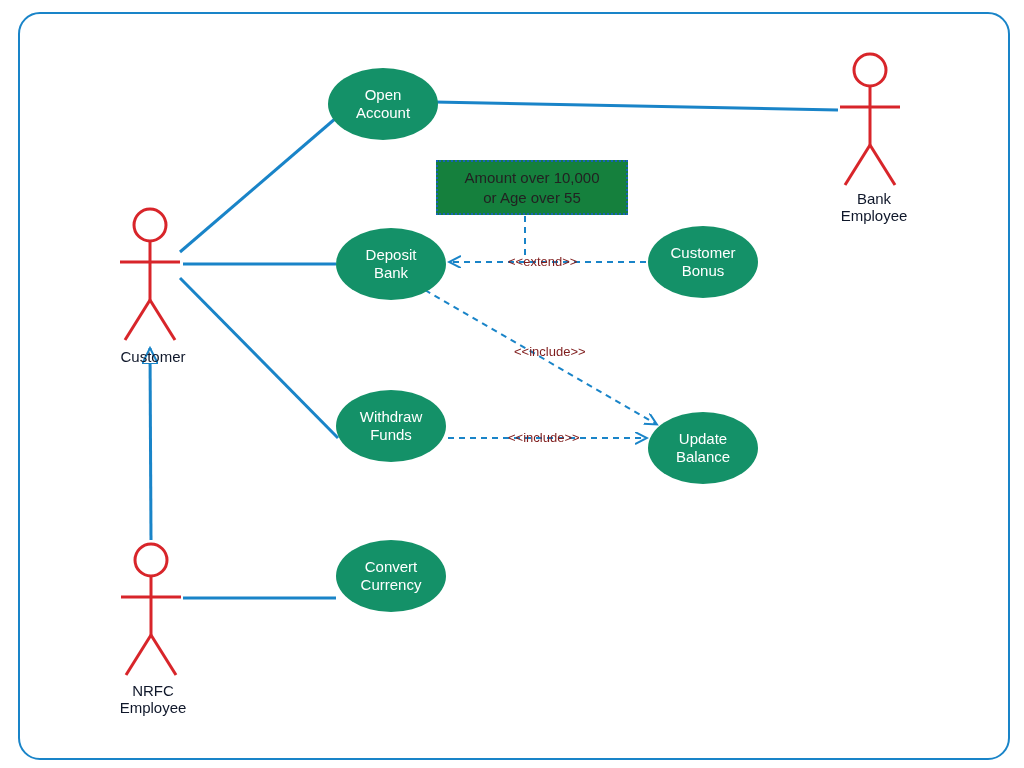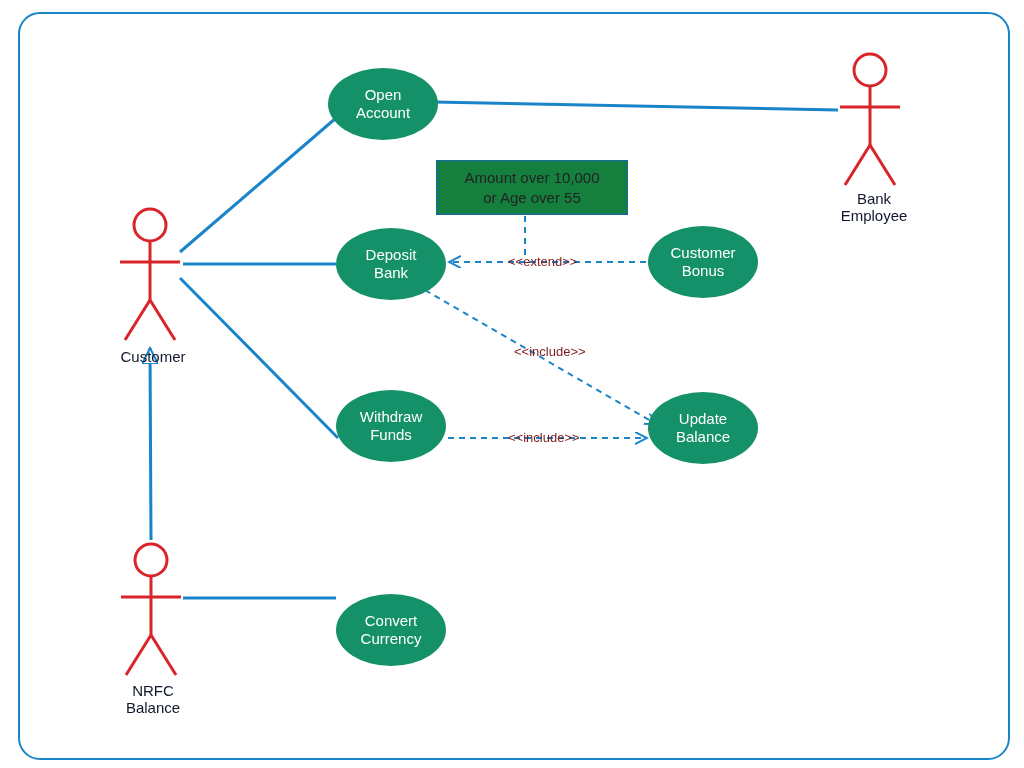--- a/index.html
+++ b/index.html
@@ -129,39 +129,39 @@
 Account</span>
 </div>
 <div class="usecase" style="left:336px; top:228px;">
   <span style="white-space:pre-line;">Deposit
 Bank</span>
 </div>
 <div class="usecase" style="left:336px; top:390px;">
   <span style="white-space:pre-line;">Withdraw
 Funds</span>
 </div>
-<div class="usecase" style="left:336px; top:594px;">
+<div class="usecase" style="left:336px; top:540px;">
   <span style="white-space:pre-line;">Convert
 Currency</span>
 </div>
 <div class="usecase" style="left:648px; top:226px;">
   <span style="white-space:pre-line;">Customer
 Bonus</span>
 </div>
-<div class="usecase" style="left:648px; top:392px;">
+<div class="usecase" style="left:648px; top:412px;">
   <span style="white-space:pre-line;">Update
 Balance</span>
 </div>
 
 <div class="note" style="left:436px; top:160px; width:168px;">
   <span style="white-space:pre-line;">Amount over 10,000
 or Age over 55</span>
 </div>
 
 <div class="stereotype" style="left:508px; top:254px;">&lt;&lt;extend&gt;&gt;</div>
 <div class="stereotype" style="left:514px; top:344px;">&lt;&lt;include&gt;&gt;</div>
 <div class="stereotype" style="left:508px; top:430px;">&lt;&lt;include&gt;&gt;</div>
 
 <div class="actor-label" style="left:118px; top:348px; width:70px;">Customer</div>
 <div class="actor-label" style="left:118px; top:682px; width:70px; white-space:pre-line;">NRFC
-Balance</div>
+Employee</div>
 <div class="actor-label" style="left:834px; top:190px; width:80px; white-space:pre-line;">Bank
 Employee</div>
 
 </body></html>

